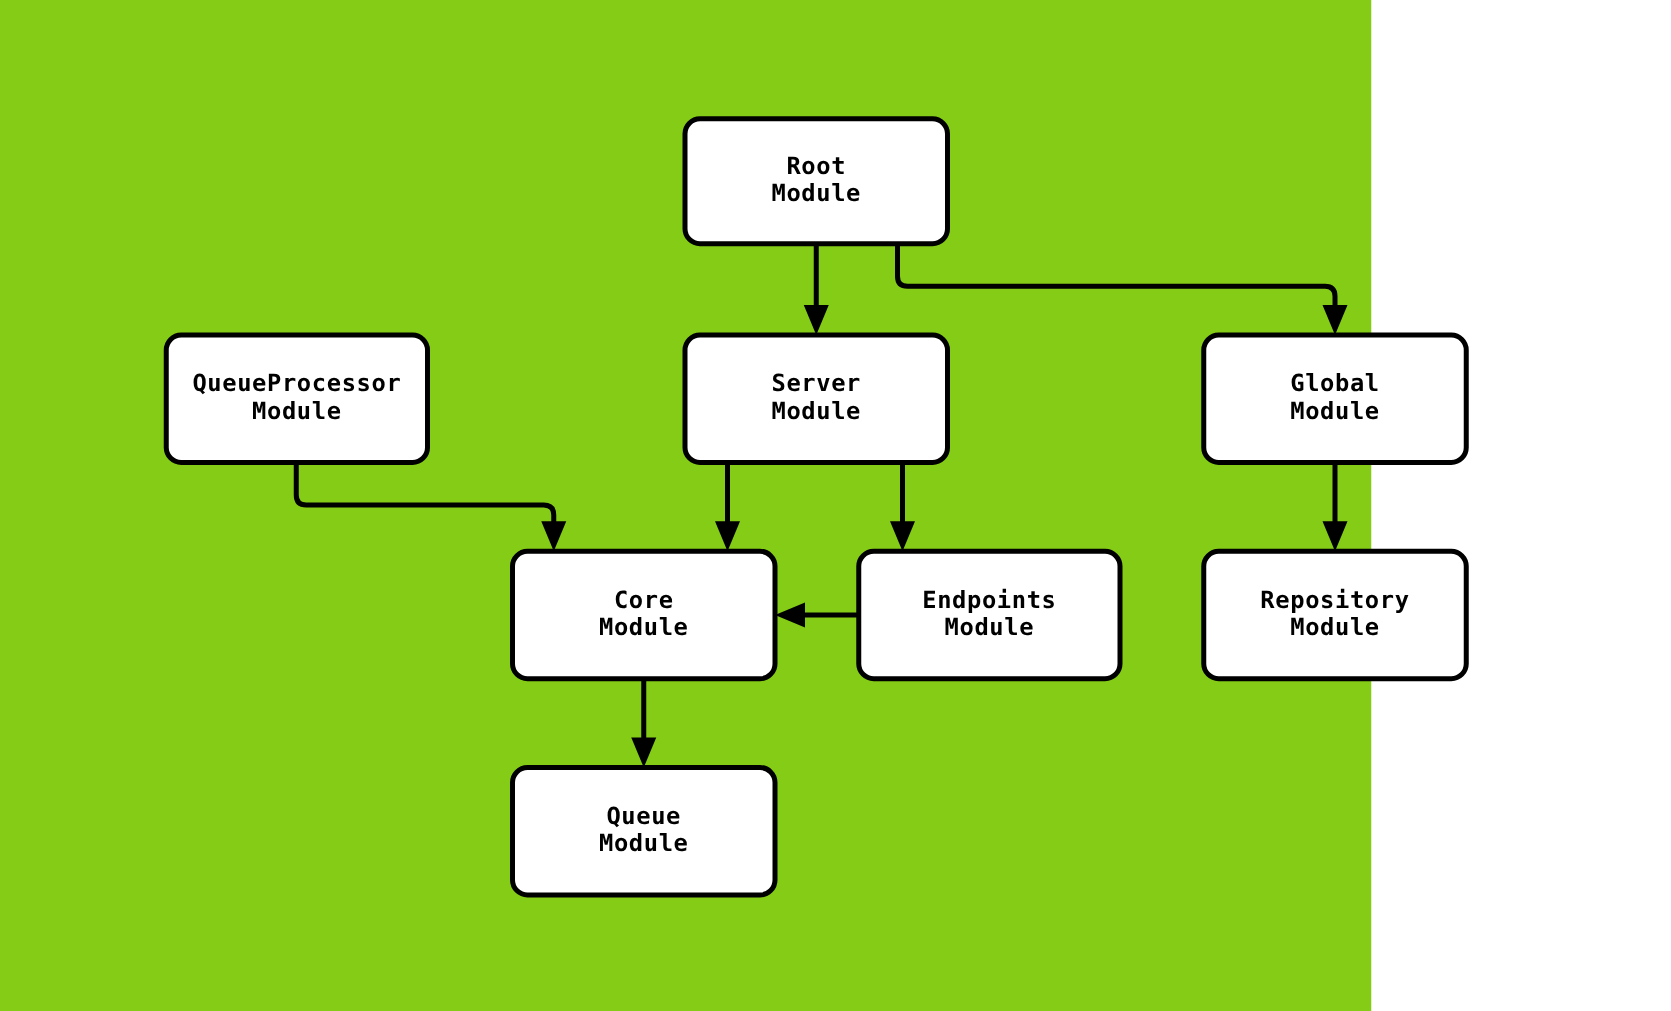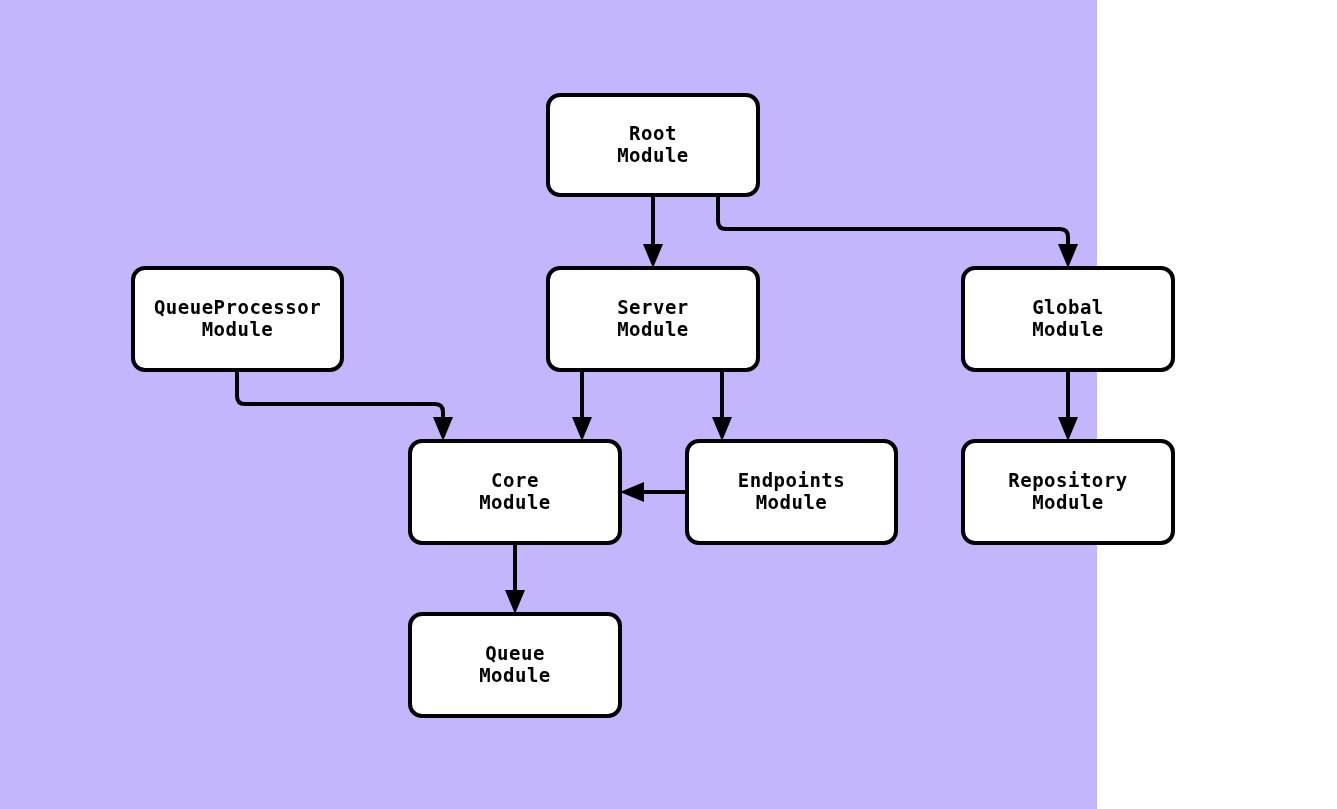--- a/index.html
+++ b/index.html
@@ -11,21 +11,21 @@
   body {
     width: 1337px;
     height: 809px;
     overflow: hidden;
     font-family: "DejaVu Sans Mono", "Liberation Mono", monospace;
   }
   #diagram-root {
     position: relative;
     width: 1097px;
     height: 809px;
-    background: #c4b5fd;
+    background: #84cc16;
   }
   svg#diagram-canvas {
     display: block;
     width: 1337px;
     height: 809px;
   }
   .node-box {
     fill: #ffffff;
     stroke: #000000;
     stroke-width: 4;

